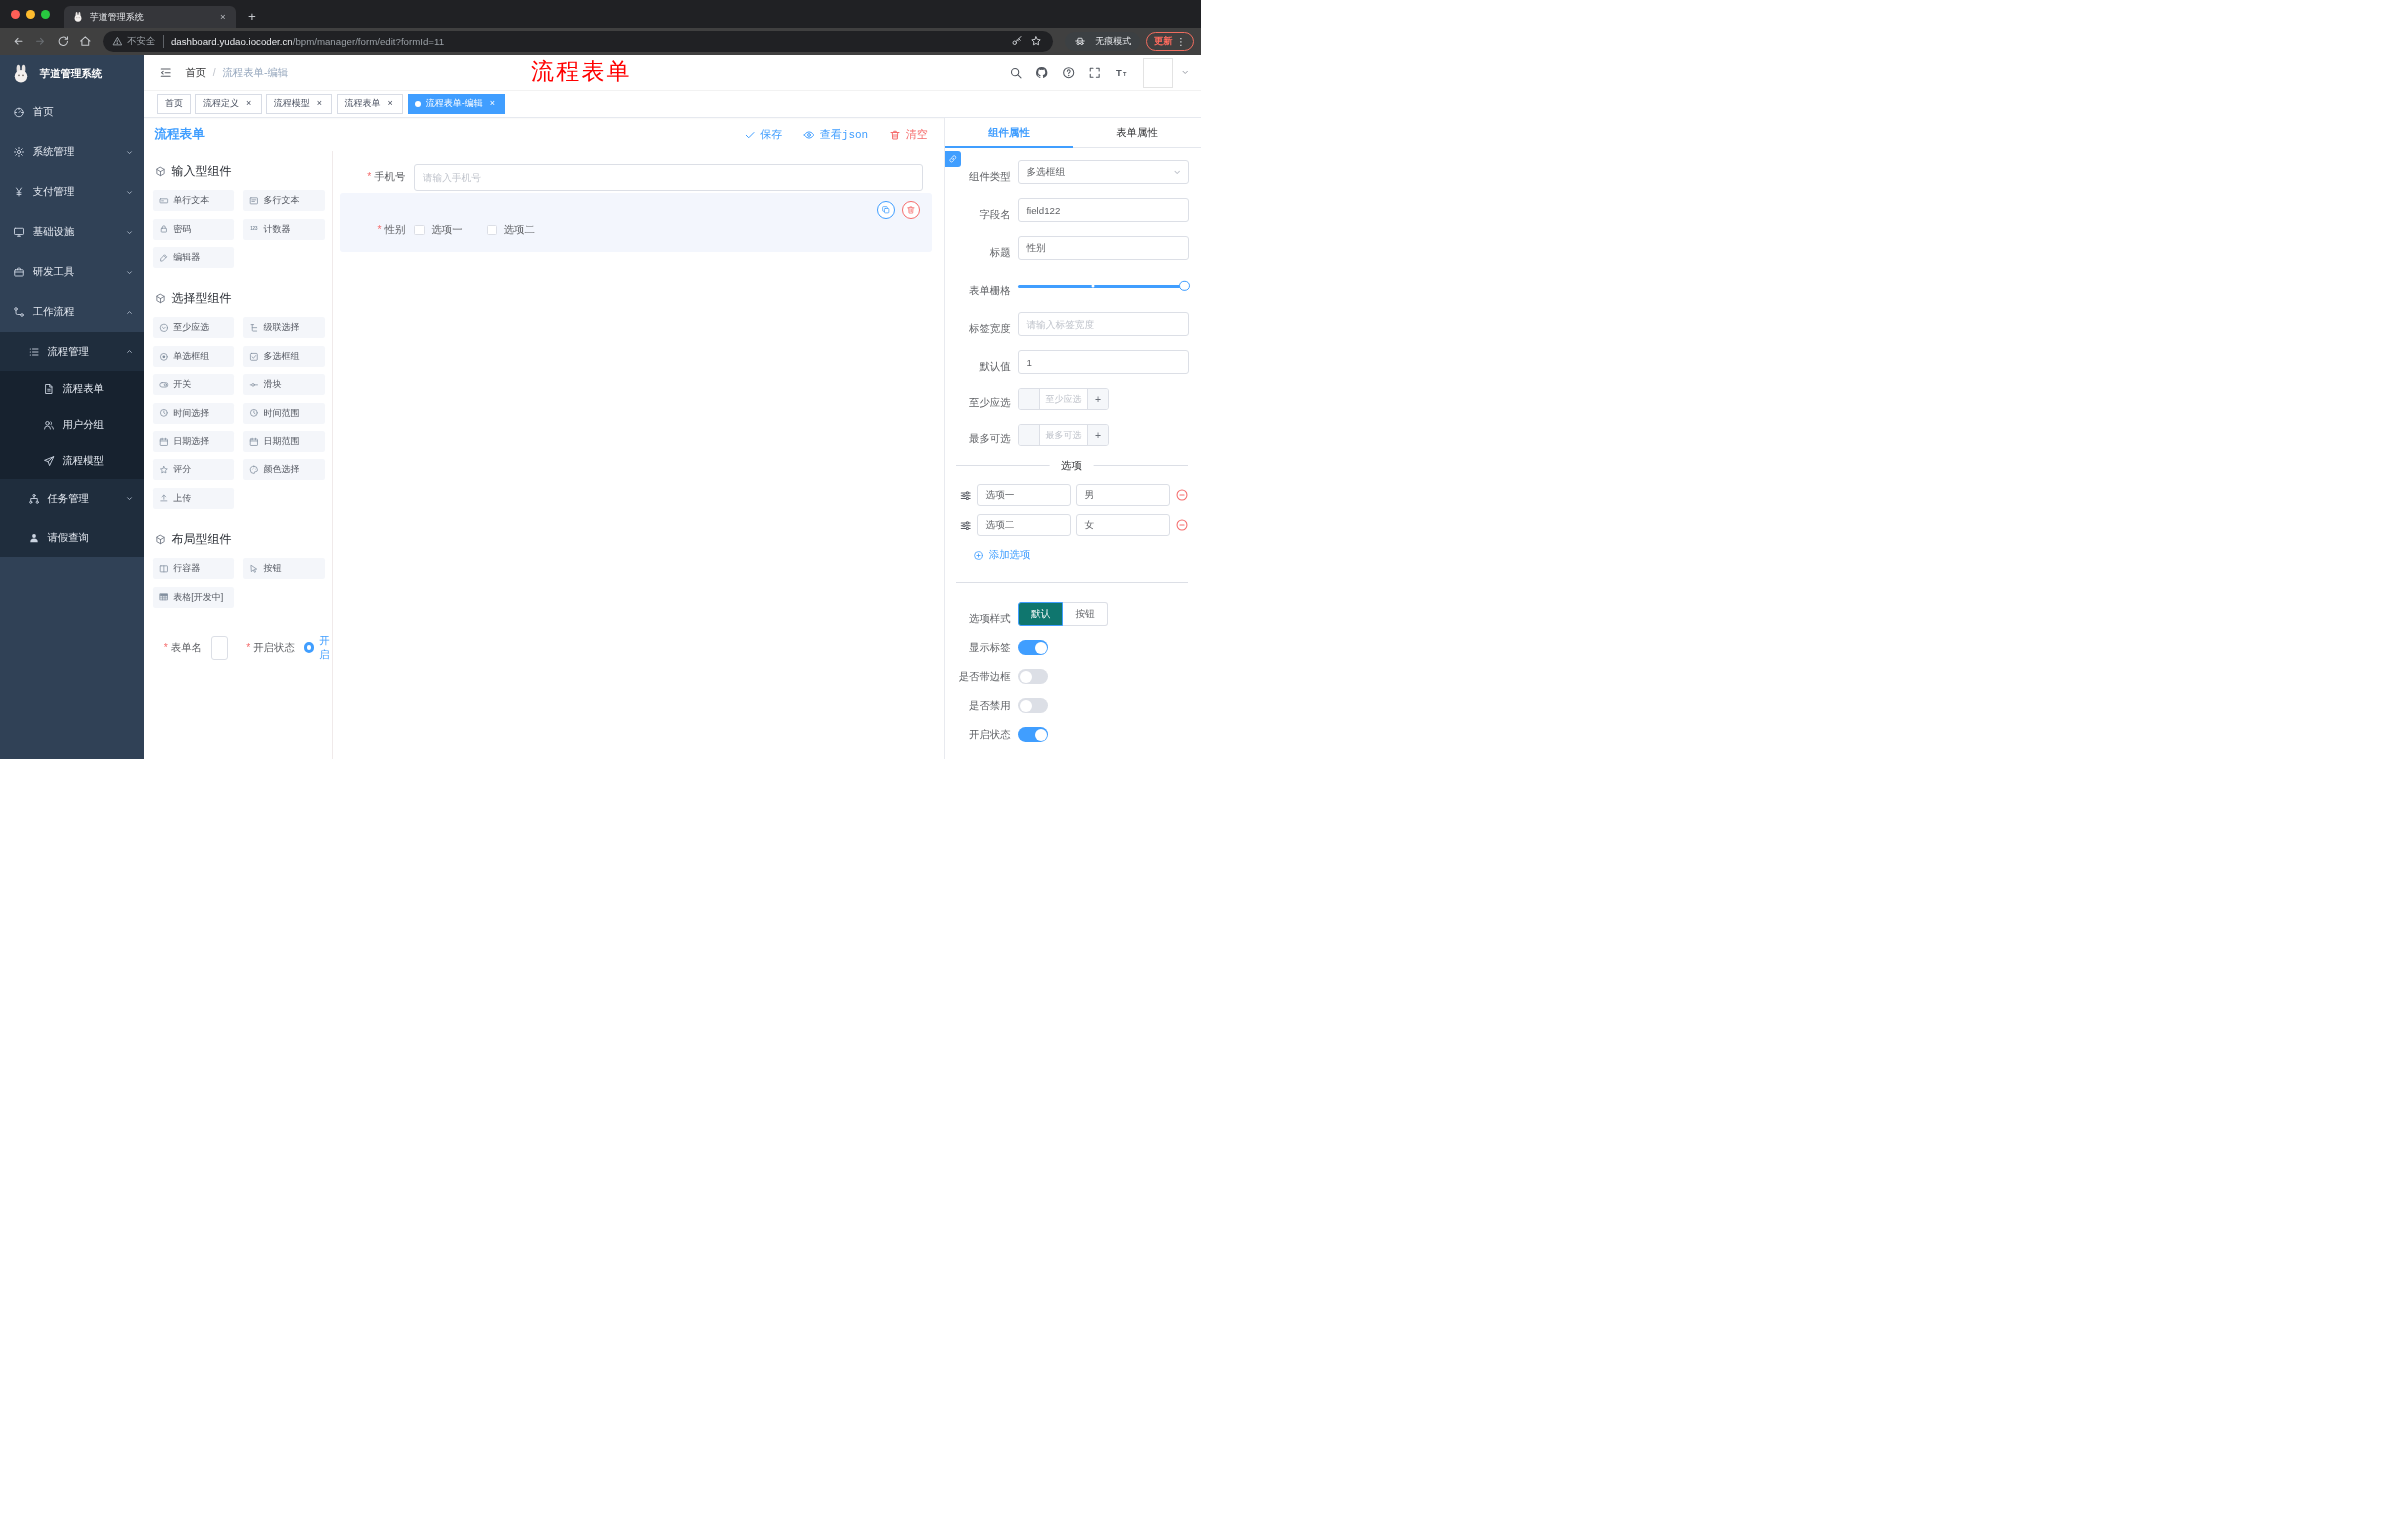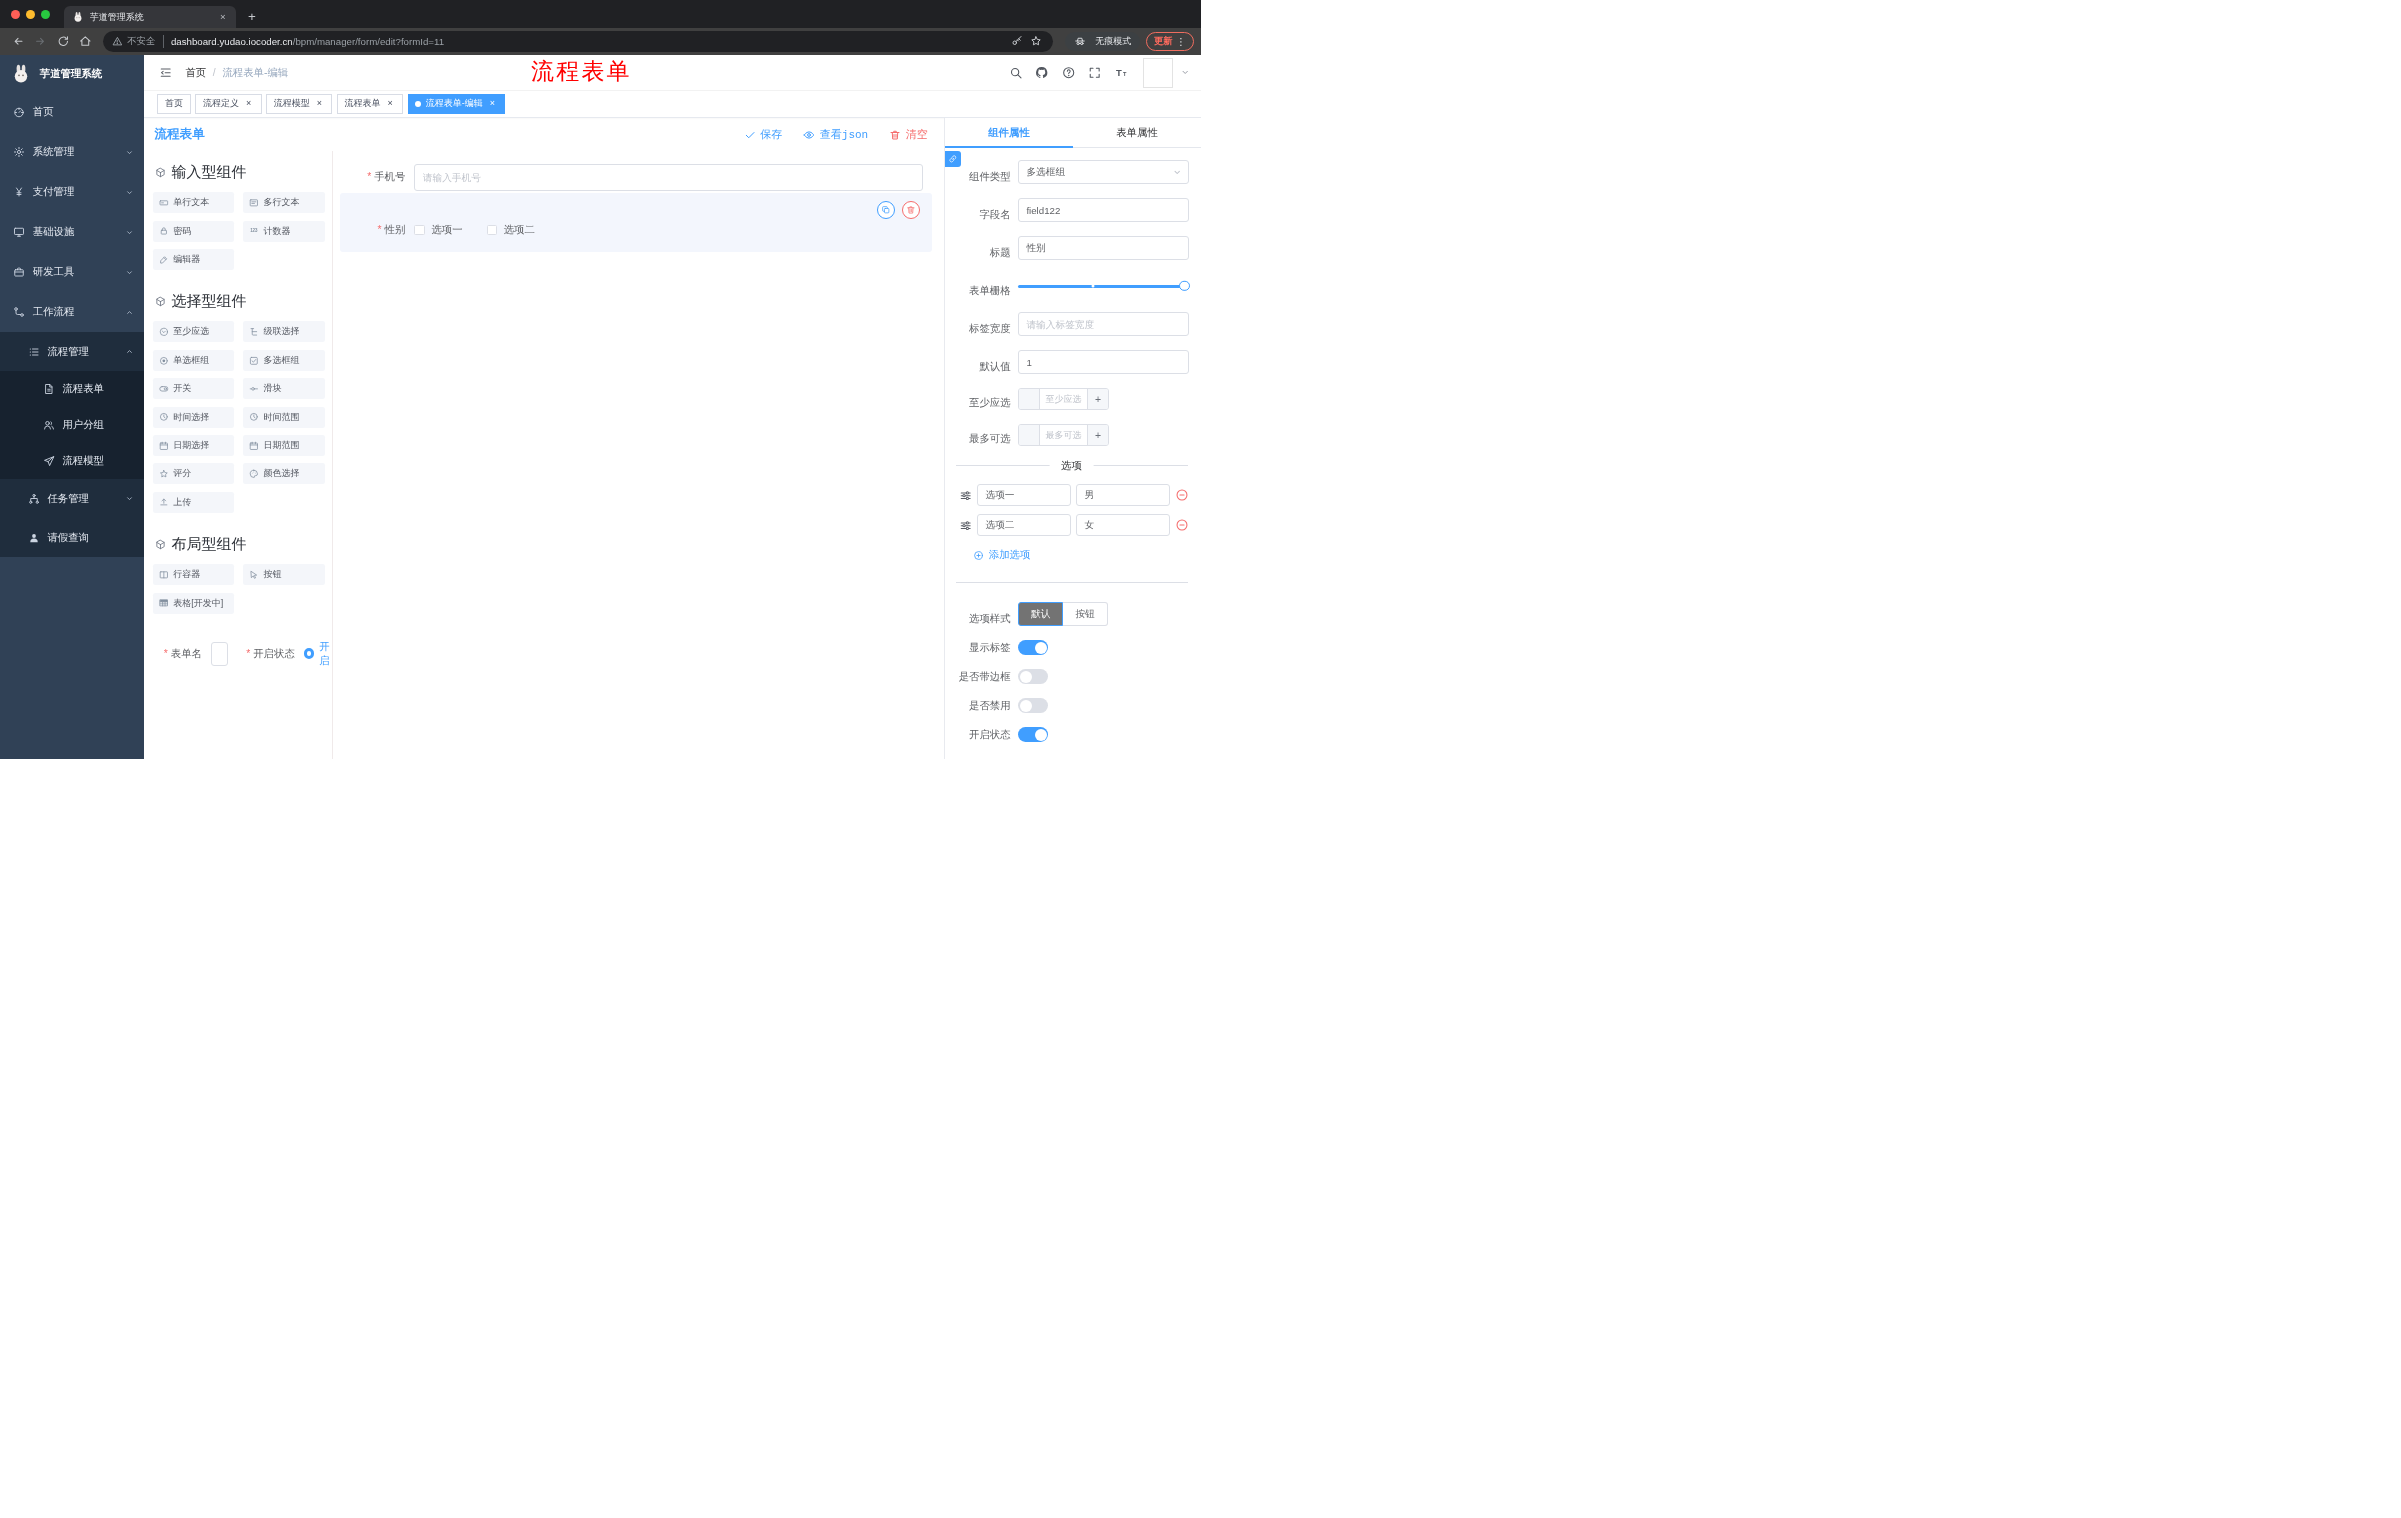--- a/index.html
+++ b/index.html
@@ -68,21 +68,21 @@
 .workarea{flex:1;display:flex;flex-direction:column;min-width:0}
 .pagehead{height:33px;display:flex;align-items:center;padding:0 16.3px 0 10.4px;flex:none}
 .pagetitle{color:#409eff;font-size:12.6px;font-weight:bold}
 .actions{margin-left:auto;display:flex;align-items:center;gap:21px}
 .abtn{display:flex;align-items:center;gap:4.5px;color:#409eff;font-size:11px;background:none;border:none;cursor:pointer;font-family:Liberation Mono, monospace}
 .abtn .ic{width:12px;height:12px}
 .abtn.danger{color:#f56c6c}
 .workbody{flex:1;display:flex;min-height:0}
 
 .comp-panel{width:189px;flex:none;border-right:0.7px solid #f0eaea;padding:1.5px 7.4px 0 9px;overflow:hidden}
-.group-h{display:flex;align-items:center;gap:6px;font-size:15px;color:#2b2f36;margin:22px 1.5px 10.4px}
+.group-h{display:flex;align-items:center;gap:6px;font-size:12px;color:#2b2f36;margin:22px 1.5px 10.4px}
 .group-h.first{margin-top:10.4px}
 .group-h .ic{width:11px;height:11px;color:#6b7widt}
 .group-h .ic{color:#6b7280;stroke-width:1.8}
 .items{display:grid;grid-template-columns:1fr 1fr;gap:7.4px 9px}
 .citem{height:21px;background:#f4f6fa;border-radius:2.2px;display:flex;align-items:center;gap:4.5px;padding:0 6px;font-size:9px;color:#545861;cursor:move;white-space:nowrap;overflow:hidden}
 .citem .ic{width:9.7px;height:9.7px;color:#83909f;stroke-width:1.9}
 .pform{margin-top:28px;display:flex;flex-direction:row;gap:18px;padding-right:1.5px}
 .prow{display:flex;align-items:flex-start;gap:9px}
 .plabel{width:49px;text-align:right;font-size:10.4px;color:#606266;line-height:24px;flex:none;white-space:nowrap}
 .req::before{content:"*";color:#f56c6c;margin-right:3px}
@@ -136,21 +136,21 @@
 .optrow .dragic{width:13.4px;height:13.4px;color:#5a5e66;stroke-width:1.8;cursor:grab}
 .optrow .inp{height:22px;flex:1}
 .optrow .rm{width:14px;height:14px;color:#f56c6c;stroke-width:1.8;cursor:pointer}
 .addopt{display:flex;align-items:center;gap:4.5px;color:#409eff;font-size:10.4px;margin:12px 0 4.5px 19.3px;cursor:pointer}
 .addopt .ic{width:11px;height:11px;stroke-width:1.8}
 .pdivider2{margin:19.3px 1.5px;border-top:0.7px solid #dcdfe6;height:0}
 .rbgroup{display:flex}
 .rbtn{height:24px;padding:0 12px;border:0.7px solid #dcdfe6;font-size:9.7px;color:#606266;display:flex;align-items:center;background:#fff;cursor:pointer}
 .rbtn.first{border-radius:3px 0 0 3px}
 .rbtn.last{border-radius:0 3px 3px 0;border-left:none}
-.rbtn.active{background:#737373;border-color:#409eff;color:#fff}
+.rbtn.active{background:#0f766e;border-color:#409eff;color:#fff}
 .sw{width:30px;height:15px;border-radius:7.4px;background:#dcdfe6;position:relative;cursor:pointer;flex:none}
 .sw .knob{position:absolute;top:1.5px;width:12px;height:12px;border-radius:50%;background:#fff}
 .sw.on{background:#409eff}
 .sw.on .knob{right:1.5px}
 .sw.off .knob{left:1.5px}
 
 .annotation{position:absolute;top:56px;left:531px;font-size:23px;color:#ff0000;font-weight:500;letter-spacing:2.2px;z-index:20;pointer-events:none}
 </style>
 </head>
 <body>

